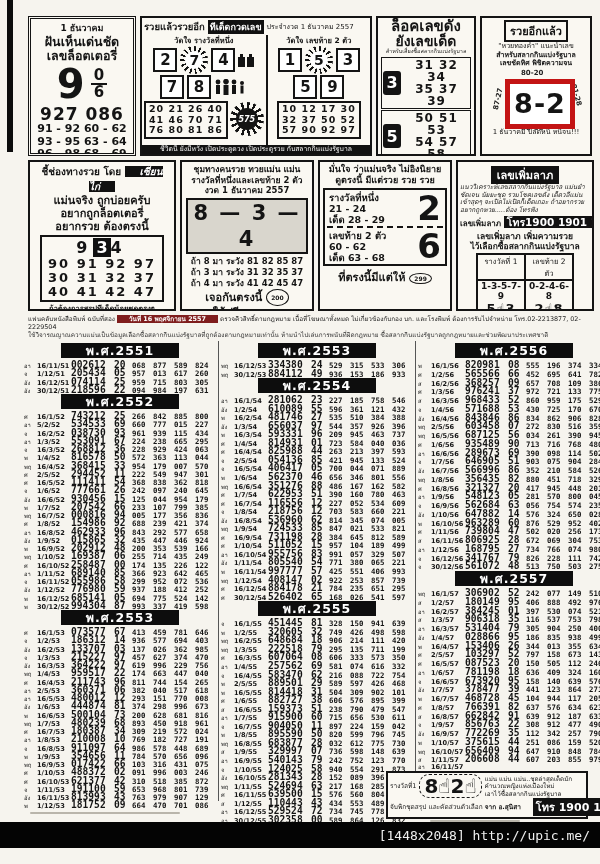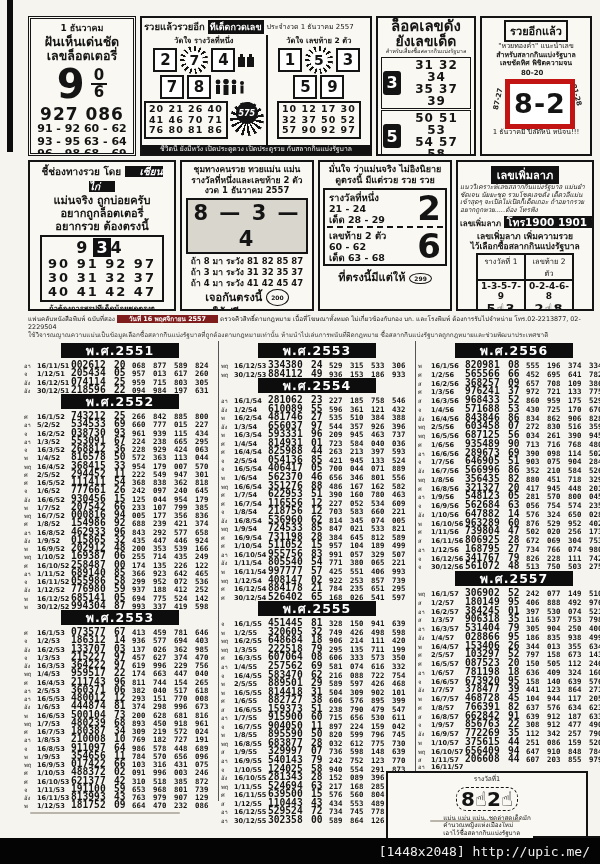--- a/index.html
+++ b/index.html
@@ -41,21 +41,21 @@
   .burst{width:28px;height:28px;border-radius:50%;
          background:repeating-conic-gradient(#141414 0 9deg,rgba(0,0,0,0) 9deg 24deg);
          display:flex;align-items:center;justify-content:center;}
   .burst i{font-style:normal;background:#fff;border-radius:50%;width:18px;height:18px;display:flex;align-items:center;justify-content:center;
            font-size:14px;font-weight:bold;}
   .ngrid{border:2px solid #141414;display:inline-block;padding:1px 3px;font-size:9.5px;font-weight:bold;line-height:10.5px;
          letter-spacing:1px;white-space:nowrap;margin-top:1px;}
   .nrowwrap{display:flex;align-items:center;justify-content:center;gap:2px;}
   .star575{width:34px;height:34px;border-radius:50%;flex:0 0 34px;
            background:repeating-conic-gradient(#141414 0 10deg,rgba(0,0,0,0) 10deg 24deg);
-           display:flex;align-items:flex-start;justify-content:center;}
+           display:flex;align-items:center;justify-content:center;}
   .star575 i{font-style:italic;background:#141414;color:#fff;border-radius:50%;width:22px;height:22px;
              display:flex;align-items:center;justify-content:center;font-size:8px;font-weight:bold;}
   .p2f{font-size:6.8px;line-height:9px;text-align:center;}
   
   .p3{flex:0 0 100px;text-align:center;padding:1px;}
   .p3 .h1{font-size:15px;font-weight:bold;line-height:15px;}
   .p3 .h2{font-size:14px;font-weight:bold;line-height:14px;}
   .p3 .h3{font-size:5.5px;line-height:7px;}
   .lockrow{display:flex;align-items:center;gap:3px;margin:1.5px 2px;border:1px solid #141414;padding:1px;}
   .lockdigit{flex:0 0 18px;height:24px;background:#141414;color:#fff;border-radius:3px;
@@ -126,29 +126,29 @@
       font-size:12.5px;line-height:15px;letter-spacing:1px;}
   .trow{display:flex;align-items:baseline;white-space:nowrap;}
   .c0 .trow{height:8.25px;} .c1 .trow{height:8.55px;} .c2 .trow{height:8.75px;}
   .trow .day{width:13px;font-size:5.8px;overflow:hidden;}
   .trow .date{width:34px;font-size:6.6px;font-weight:bold;}
   .trow .six{width:43px;font-size:9.6px;font-weight:bold;font-family:"DejaVu Sans Mono",monospace;}
   .trow .two{width:18px;font-size:9.6px;font-weight:bold;font-family:"DejaVu Sans Mono",monospace;}
   .trow .g{width:21px;font-size:7.4px;font-weight:bold;font-family:"DejaVu Sans Mono",monospace;}
   
   #promo{position:absolute;left:386px;top:771px;width:202px;border:2px solid #141414;background:#faf8f2;padding:1px 2px;box-sizing:border-box;}
-  .promorow{display:flex;align-items:center;gap:3px;flex-direction:column;}
+  .promorow{display:flex;align-items:center;gap:3px;}
   .promorow .lbl{font-size:6.5px;}
   .promorow .hands{font-size:20px;font-weight:bold;line-height:22px;border:1px dashed #141414;border-radius:10px;padding:0 4px;}
   .promorow .txt{font-size:6.3px;line-height:7.4px;text-align:left;}
   .promofoot{display:flex;align-items:center;gap:12px;}
   .promofoot .src{font-size:6.5px;white-space:nowrap;}
   .promofoot .inv{font-size:11px;font-weight:bold;padding:0 3px;white-space:nowrap;}
   
-  #footerbar{position:absolute;left:0;bottom:0;width:600px;height:26px;background:#040404;
+  #footerbar{position:absolute;left:0;bottom:16px;width:600px;height:26px;background:#040404;
              display:flex;align-items:center;justify-content:flex-end;padding-right:10px;box-sizing:border-box;}
   #footerbar span{color:#efefef;font-family:"DejaVu Sans Mono",monospace;font-size:13px;}
   .smudge{position:absolute;background:#b9b5ab;height:2px;border-radius:2px;}
 </style>
 </head>
 <body>
 
 <div class="page">
   <div class="mark" style="left:7px;top:0;width:6px;height:152px;"></div>
 
@@ -867,21 +867,21 @@
           <span class="g">907</span>
           <span class="g">129</span>
         </div>
         <div class="trow">
           <span class="day">พ</span>
           <span class="date">1/12/53</span>
           <span class="six">181752</span>
           <span class="two">09</span>
           <span class="g">664</span>
           <span class="g">470</span>
-          <span class="g">232</span>
+          <span class="g">701</span>
           <span class="g">086</span>
         </div>
       </div>
     <div class="col c1">
         <div class="yr">พ.ศ.2553</div>
         <div class="trow">
           <span class="day">พฤ</span>
           <span class="date">16/12/53</span>
           <span class="six">334380</span>
           <span class="two">24</span>

